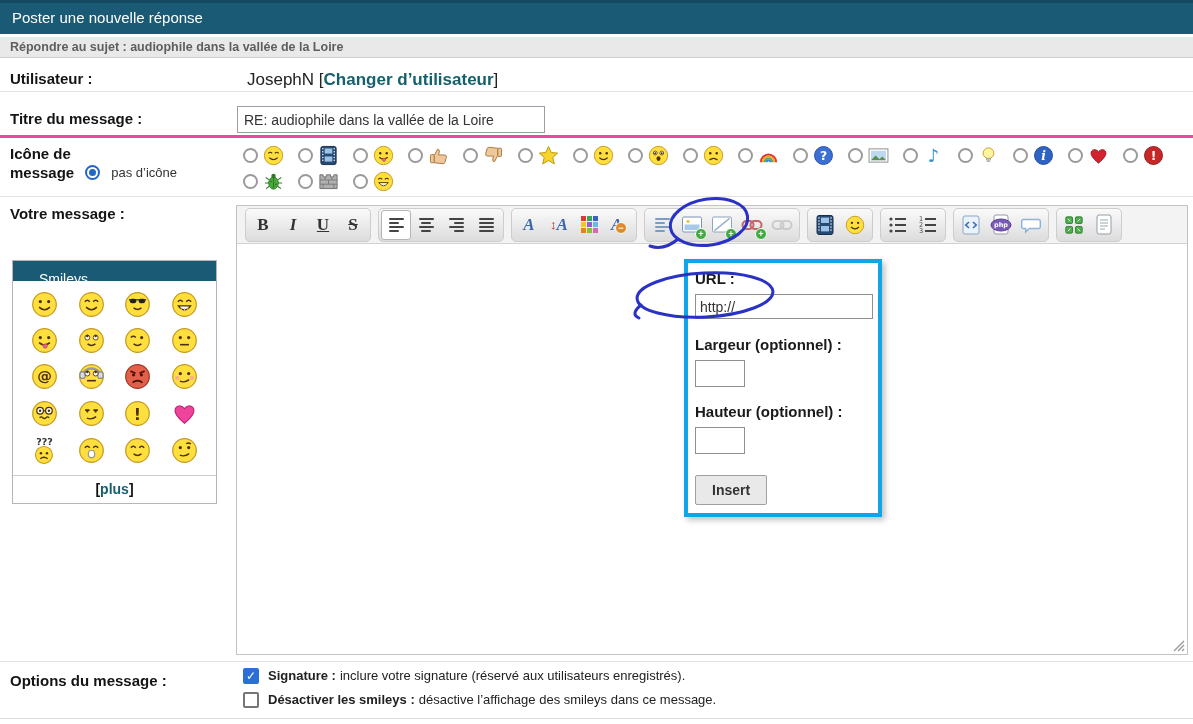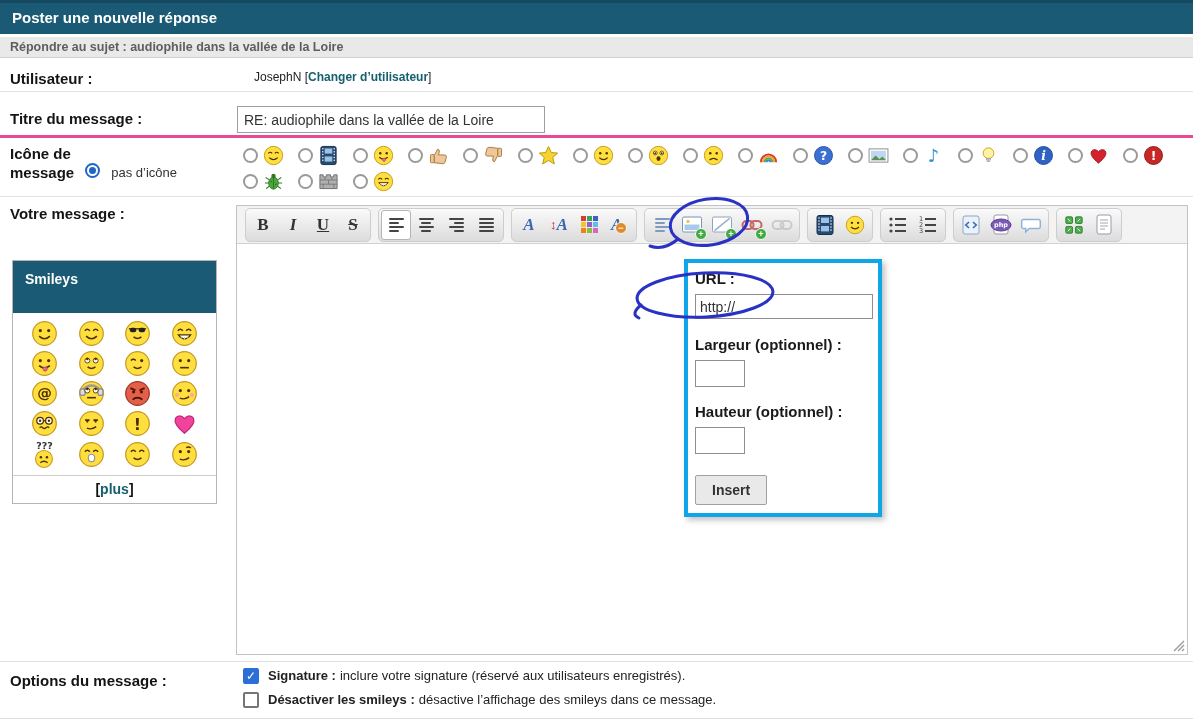--- a/index.html
+++ b/index.html
@@ -4,50 +4,50 @@
 <style>
   html,body{margin:0;padding:0}
   body{
     width:1193px;height:724px;position:relative;overflow:hidden;
     background:#fff;font-family:"Liberation Sans",sans-serif;color:#222;
   }
   .abs{position:absolute}
   
   #banner{left:0;top:0;width:100%;height:34px;background:#1a5a74;box-sizing:border-box;
     box-shadow:inset 0 3px 0 rgba(0,0,0,.18);}
-  #banner .t{margin:0 0 0 12px;line-height:36px;color:#fff;font-size:15px;font-weight:bold}
+  #banner .t{margin:0 0 0 12px;line-height:36px;color:#fff;font-size:15px;font-weight:normal}
   #subbar{left:0;top:37px;width:100%;height:21px;background:#e9e9e9;border-bottom:1px solid #cfcfcf;
     box-sizing:border-box;font-size:12.5px;font-weight:bold;color:#5e5e5e;line-height:21px;padding-left:10px}
   
   .row{position:absolute;left:0;width:100%;box-sizing:border-box}
   .flabel{position:absolute;left:10px;font-size:15px;font-weight:bold;color:#141414;white-space:nowrap}
   #row-user{top:59px;height:33px;border-bottom:1px solid #e2e2e2}
-  #row-user .val{position:absolute;left:254px;top:11px;font-size:12px;color:#222}
+  #row-user .val{position:absolute;left:247px;top:11px;font-size:17px;color:#222}
   #row-user .lnk{color:#16606e;font-weight:bold;cursor:pointer}
   #row-title{top:100px;height:38px;border-bottom:3px solid #ec4899}
   #title-input{position:absolute;left:237px;top:6px;width:294px;height:23px;border:1px solid #9aa0a6;
     font-size:14px;color:#333;padding:1px 6px;font-family:"Liberation Sans",sans-serif}
   #row-icons{top:138px;height:59px;border-bottom:1px solid #e2e2e2}
   #icone-label{left:10px;top:6px;line-height:19px}
-  #icone-line2{display:flex;gap:11px}
+  #icone-line2{display:flex;align-items:center;gap:11px}
   #none-label{font-weight:normal;font-size:13px;color:#333}
   .radio{width:15px;height:15px;border:2px solid #9a9a9a;border-radius:50%;background:#fff;
     box-sizing:border-box;display:inline-block;flex:none;cursor:pointer}
   .radio.sel{border-color:#1f66c9;position:relative}
   .radio.sel::after{content:"";position:absolute;left:2px;top:2px;width:7px;height:7px;border-radius:50%;background:#1f66c9}
   #msgicons{position:absolute;left:243px;top:4px}
   .icrow{display:flex;height:26px;align-items:center}
   .icpair{display:flex;align-items:center;gap:5px;width:55px}
   
   #row-message{top:197px;height:465px;border-bottom:1px solid #e0e0e0}
   
   #smileys{position:absolute;left:12px;top:63px;width:205px;height:244px;border:1px solid #b5b5b5;
     background:#fff;box-sizing:border-box;display:flex;flex-direction:column}
-  #smileys .hd{height:52px;background:#1a5a74;color:#fff;font-weight:bold;font-size:14px;
-    line-height:36px;padding-left:12px;flex:none}
+  #smileys .hd{height:20px;background:#1a5a74;color:#fff;font-weight:normal;font-size:14px;
+    line-height:36px;padding-left:26px;flex:none}
   #smiley-grid{flex:1;display:grid;grid-template-columns:repeat(4,1fr);align-items:center;
     justify-items:center;padding:5px 8px}
   #smiley-grid .sm{cursor:pointer;line-height:0}
   #smileys .ft{flex:none;height:27px;border-top:1px solid #ccc;text-align:center;line-height:27px;
     font-size:14px;font-weight:bold;color:#111}
   #smileys .ft .lnk{color:#16606e;cursor:pointer}
   
   #editor{position:absolute;left:236px;top:8px;width:952px;height:450px;border:1px solid #c3c3c3;
     box-sizing:border-box;background:#fff}
   #toolbar{height:38px;background:#f3f3f3;border-bottom:1px solid #d2d2d2;display:flex;

